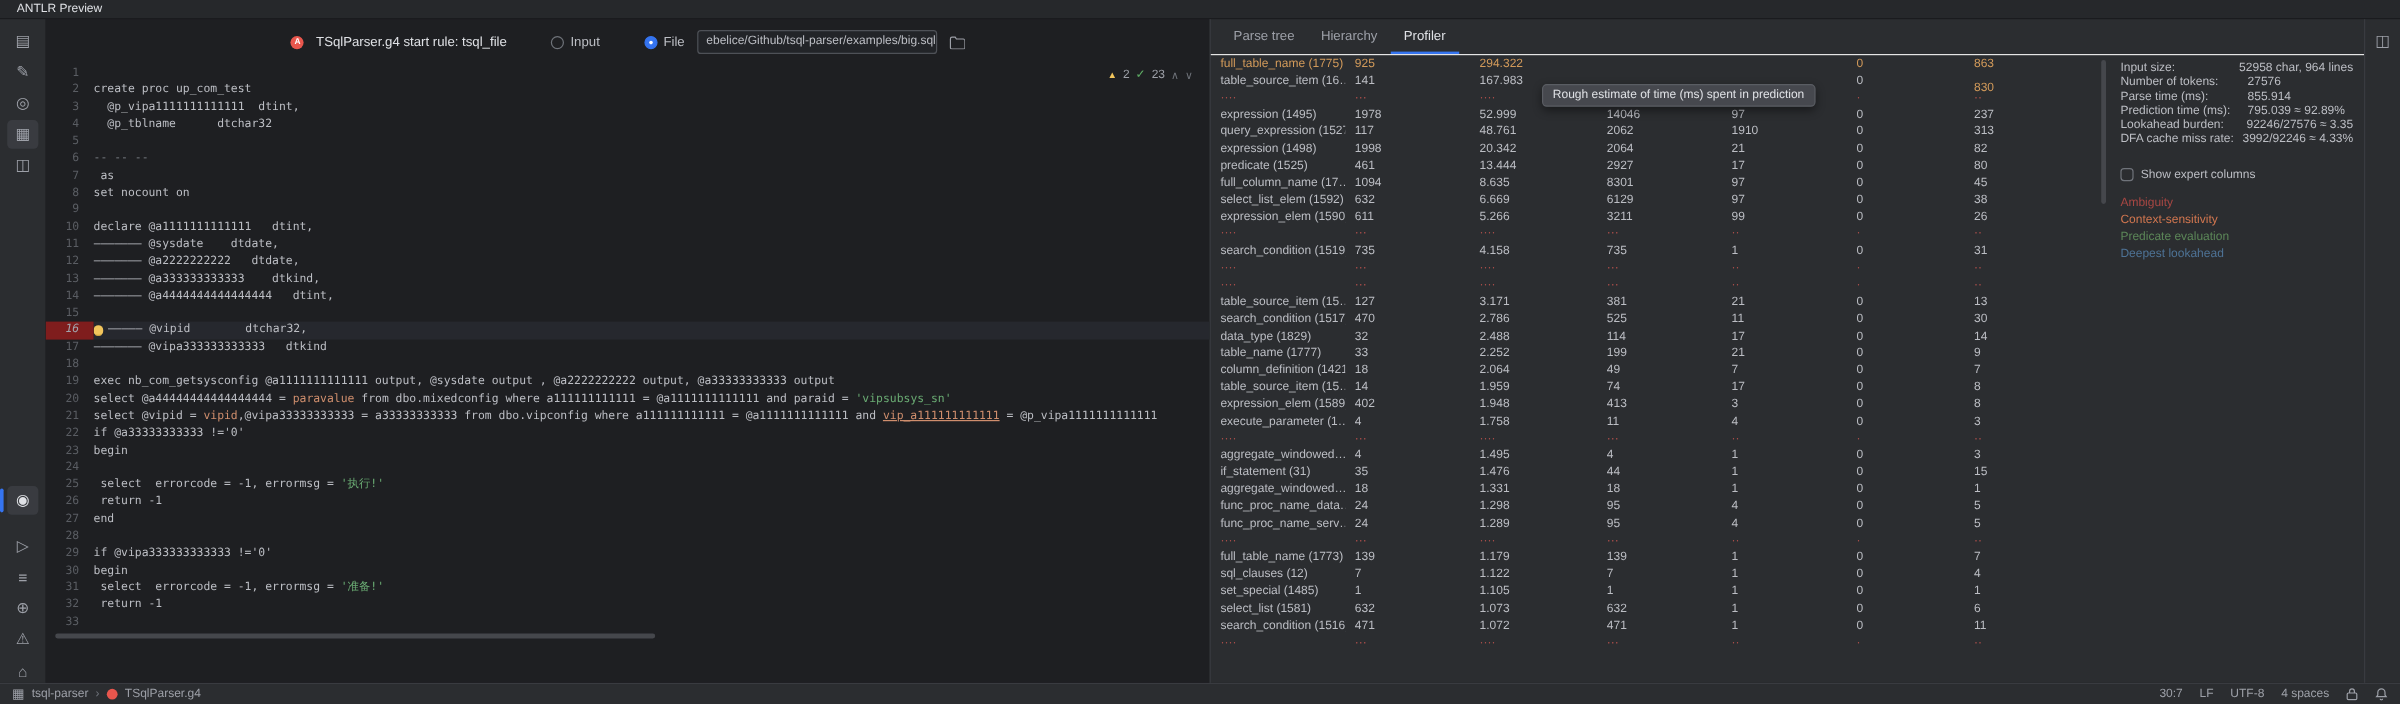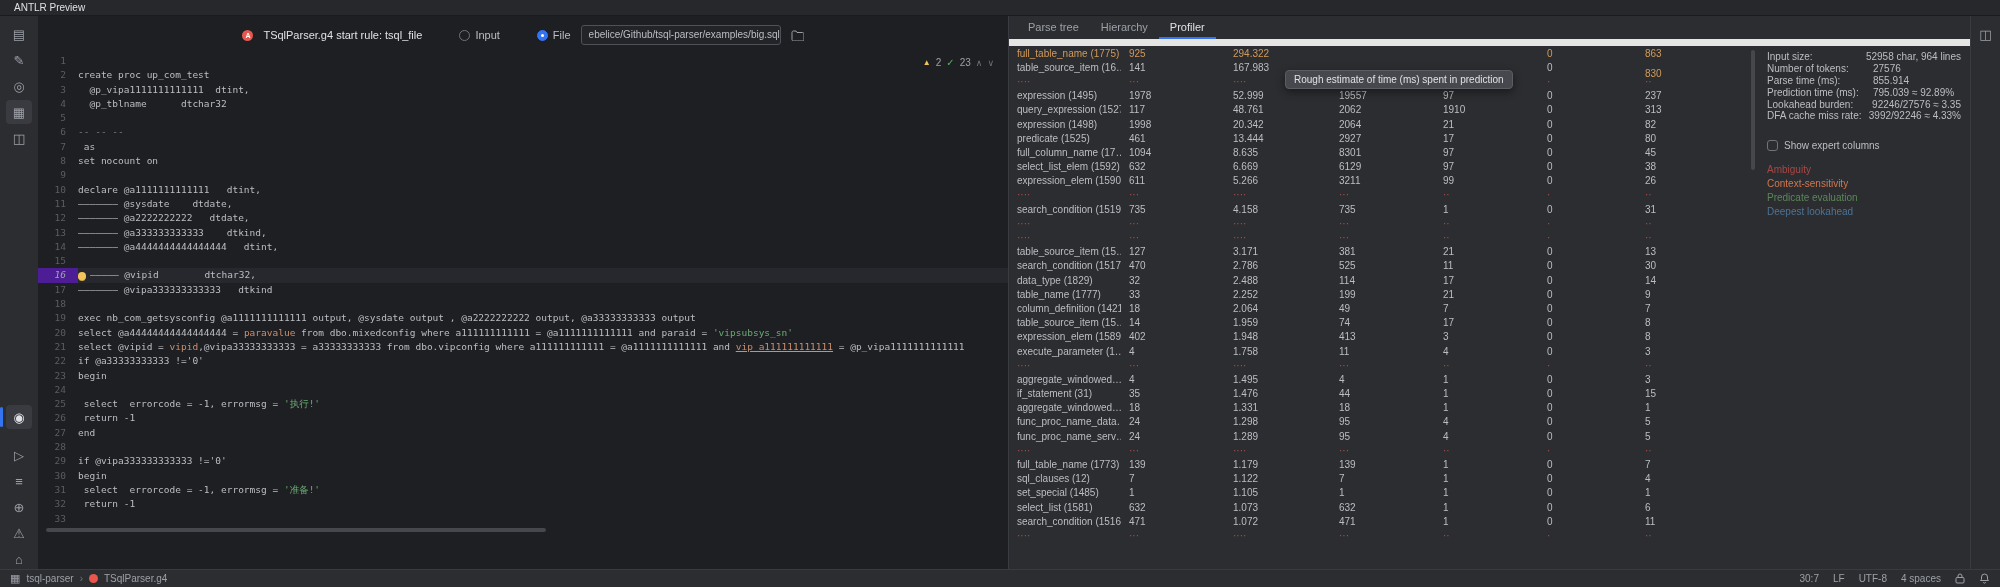--- a/index.html
+++ b/index.html
@@ -29,38 +29,38 @@
   .radio-wrap { display:inline-flex; align-items:center; gap:5px; color:#bcbec4; font-size:11px; cursor:default;margin-left:27px; }
   .radio { width:11px; height:11px; border:1px solid #6f737a; border-radius:50%; display:inline-block; position:relative; }
   .radio.sel { border-color:#3574f0; background:#3574f0; }
   .radio.sel::after { content:''; position:absolute; left:3px; top:3px; width:3px; height:3px; background:#fff; border-radius:50%; }
   .path-field { width:200px; height:20px; border:1px solid #4e5157; border-radius:3px; background:#222428; color:#bcbec4; font-size:10px; line-height:18px; padding:0 7px; white-space:nowrap; overflow:hidden; }
   .folder-icon svg { display:block; }
 
   .editor { position:relative; flex:1; display:flex; overflow:hidden; font-family:"DejaVu Sans Mono","Liberation Mono",monospace; font-size:9.5px; line-height:14.3px; }
   .gutter { width:40px; flex:0 0 auto; text-align:right; color:#5a5d63; user-select:none; }
   .ln { height:14.3px; padding-right:12px; position:relative; }
-  .ln.cur { background:#4c1d95; color:#a1a3ab;font-style:italic; }
+  .ln.cur { background:#7f1d1d; color:#a1a3ab;font-style:italic; }
   .code { flex:1; white-space:pre; overflow:hidden; }
   .cl { height:14.3px; }
   .cl.cur { background:#26282e; }
   .bulb { display:inline-block; width:8px; height:8px; background:#f2c55c; border-radius:50% 50% 40% 40%; margin-right:4px; box-shadow:0 2px 0 -1px #c9a03f; vertical-align:middle; }
   .tk-d { color:#bcbec4; } .tk-cm { color:#7a7e85; } .tk-s { color:#6aab73; }
   .tk-o { color:#cf8e6d; } .tk-ou { color:#cf8e6d; text-decoration:underline; }
 
   .inspections { position:absolute; top:2px; right:14px; display:flex; align-items:center; gap:5px; font-size:10px; color:#9da0a8; font-family:"Liberation Sans",sans-serif; }
   .w-icon { color:#f2c55c; font-size:8px; } .ok-icon { color:#5fad65; font-size:10px; }
   .chev { color:#6f737a; font-size:9px; }
 
   .hscroll { position:absolute; left:0; bottom:36px; height:6px; width:100%; }
   .hthumb { position:absolute; left:8px; top:1px; width:500px; height:4px; background:#45474c; border-radius:2px; }
 
   
   .profiler-pane { width:962px; background:#2b2d30; border-left:1px solid #393b40; display:flex; flex-direction:column; flex:0 0 auto; }
-  .tabs { height:30px; display:flex; align-items:stretch; padding-left:8px; border-bottom:7px solid #e5e5e5; }
+  .tabs { height:30px; display:flex; align-items:stretch; padding-left:8px; border-bottom:1px solid #e5e5e5; }
   .tab { display:flex; align-items:center; padding:0 11px; font-size:11px; color:#9da0a8; border-bottom:2px solid transparent; cursor:default; }
   .tab.active { color:#dfe1e5; border-bottom-color:#3574f0; }
 
   .pbody { flex:1; display:flex; overflow:hidden; }
   .ptable { width:740px; flex:0 0 auto; overflow:hidden; }
   .phead, .prow { display:grid; grid-template-columns:112px 104px 106px 104px 104px 98px 106px; }
   .phead { height:18px; align-items:center; }
   .phead .pcell { color:#9da0a8; font-size:10px; }
   .prow { height:14.2px; align-items:center; font-size:10px; color:#bcbec4; }
   .pcell { padding-left:8px; white-space:nowrap; overflow:hidden; }
@@ -226,21 +226,21 @@
               <div class="pcell">····</div>
               <div class="pcell">···</div>
               <div class="pcell">··</div>
               <div class="pcell">·</div>
               <div class="pcell">··</div>
             </div>
             <div class="prow norm">
               <div class="pcell">expression (1495)</div>
               <div class="pcell">1978</div>
               <div class="pcell">52.999</div>
-              <div class="pcell">19557</div>
+              <div class="pcell">14046</div>
               <div class="pcell">97</div>
               <div class="pcell">0</div>
               <div class="pcell">237</div>
             </div>
             <div class="prow norm">
               <div class="pcell">query_expression (1527)</div>
               <div class="pcell">117</div>
               <div class="pcell">48.761</div>
               <div class="pcell">2062</div>
               <div class="pcell">1910</div>

